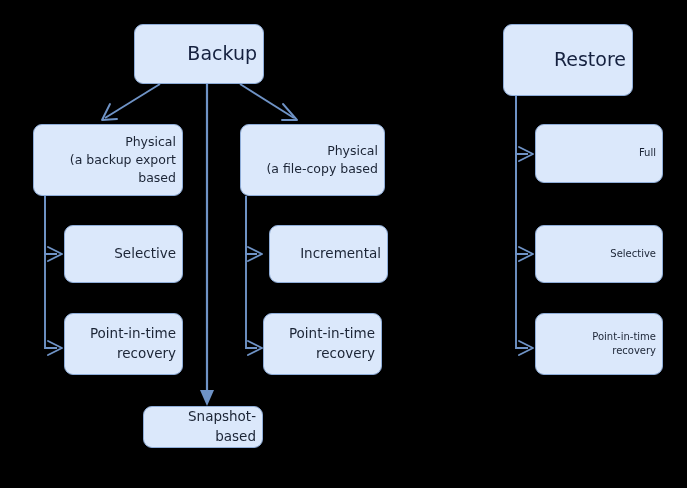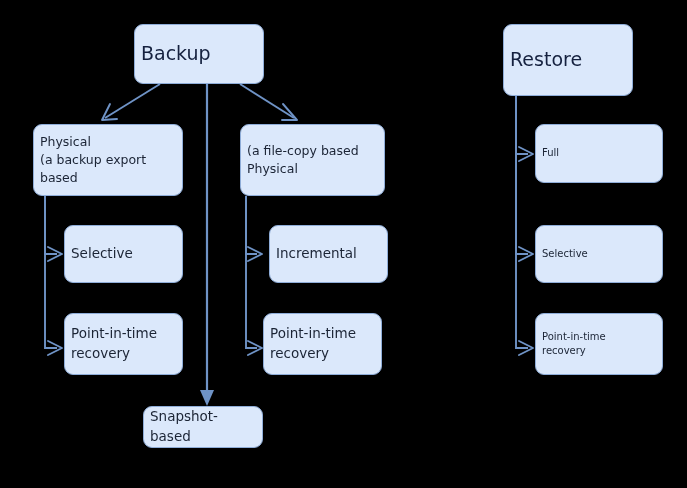--- a/index.html
+++ b/index.html
@@ -17,21 +17,21 @@
   }
   .node {
     position: absolute;
     box-sizing: border-box;
     background: #dbe8fb;
     border: 1.6px solid #8fadd8;
     border-radius: 9px;
     display: flex;
     align-items: center;
     justify-content: center;
-    text-align: left;
+    text-align: right;
     color: #15213f;
     line-height: 1.45;
     padding: 2px 6px;
     z-index: 2;
   }
   .node .label {
     display: block;
     width: 100%;
   }
   .node.title {
@@ -151,22 +151,22 @@
   <div class="node leaf-left" style="left:64px; top:225px; width:119px; height:58px;">
     <span class="label">Selective</span>
   </div>
 
   <div class="node leaf-left" style="left:64px; top:313px; width:119px; height:62px; flex-direction:column;">
     <span class="label">Point-in-time</span>
     <span class="label">recovery</span>
   </div>
 
   <div class="node desc" style="left:240px; top:124px; width:145px; height:72px; flex-direction:column;">
+    <span class="label">Physical</span>
     <span class="label">(a file-copy based</span>
-    <span class="label">Physical</span>
   </div>
 
   <div class="node leaf-left" style="left:269px; top:225px; width:119px; height:58px;">
     <span class="label">Incremental</span>
   </div>
 
   <div class="node leaf-left" style="left:263px; top:313px; width:119px; height:62px; flex-direction:column;">
     <span class="label">Point-in-time</span>
     <span class="label">recovery</span>
   </div>

